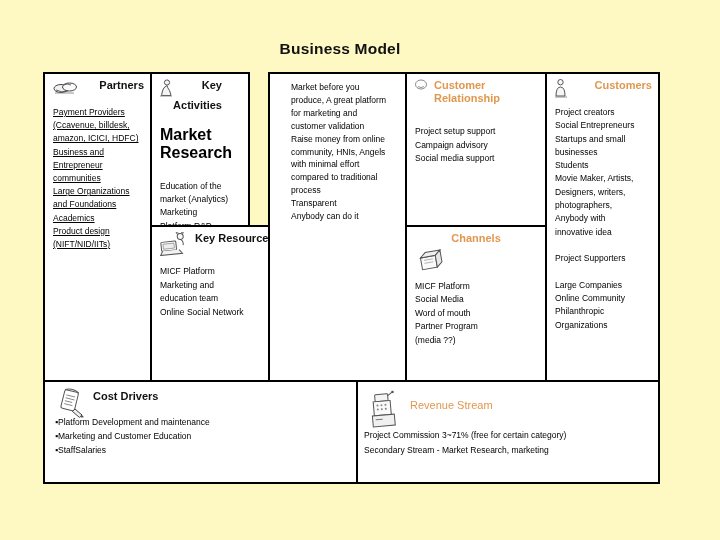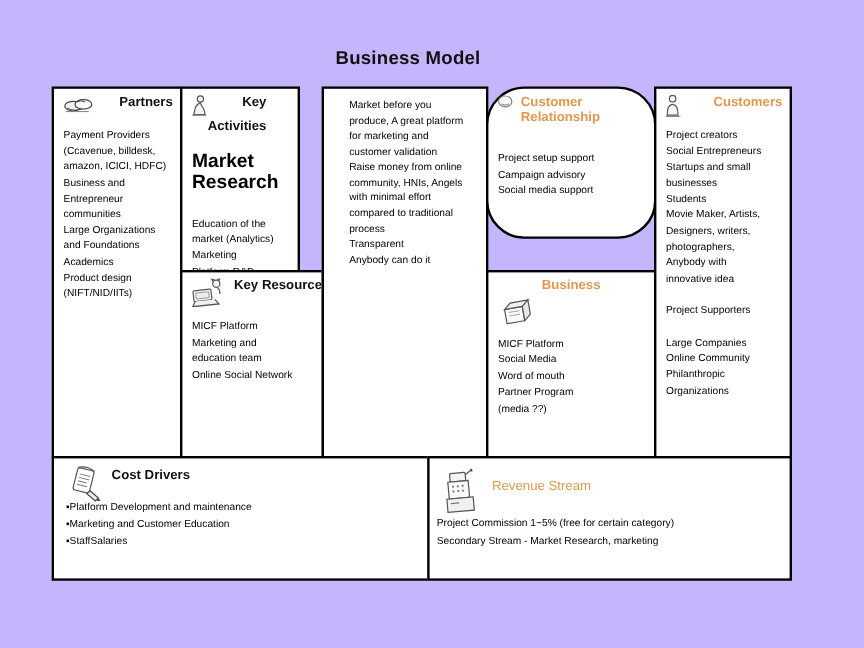--- a/index.html
+++ b/index.html
@@ -1,30 +1,30 @@
 <!DOCTYPE html>
 <html style="--heading_orange: #e0984f; --heading_olive: #8d9f4f; --heading_black: #111111; --border_black: #000000;"><head>
 <meta charset="utf-8">
 <style>
   html,body { margin:0; padding:0; background:#fff; }
   #slide {
-    position:relative; width:720px; height:540px; background:#c4b5fd;
+    position:relative; width:720px; height:540px; background:#fef9c3;
     font-family:"Liberation Sans", sans-serif; overflow:hidden;
   }
   .title {
     position:absolute; left:10px; top:40px; width:660px; text-align:center;
     font-size:15.5px; font-weight:bold; color:var(--heading_black,#111);
     letter-spacing:0.2px;
   }
   .cell { position:absolute; border:2px solid var(--border_black,#000); box-sizing:border-box; background:#fff; }
   #cell-partners  { left:43px;  top:72px;  width:109px; height:310px; }
   #cell-keyact    { left:150px; top:72px;  width:100px; height:155px; }
   #cell-keyres    { left:150px; top:225px; width:120px; height:157px; }
   #cell-valueprop { left:268px; top:72px;  width:139px; height:310px; }
-  #cell-custrel   { left:405px; top:72px;  width:142px; height:127px;border-radius:32px; }
+  #cell-custrel   { left:405px; top:72px;  width:142px; height:155px; }
   #cell-channels  { left:405px; top:225px; width:142px; height:157px; }
   #cell-customers { left:545px; top:72px;  width:115px; height:310px; }
   #cell-costs     { left:43px;  top:380px; width:315px; height:104px; }
   #cell-revenue   { left:356px; top:380px; width:304px; height:104px; }
 
   .hdr { display:flex; align-items:flex-start; padding:5px 6px 0 7px; }
   .hdr .icn { flex:0 0 auto; margin-right:4px; }
   .hlabel { flex:1 1 auto; font-weight:bold; font-size:11px; line-height:13px; }
   .right { text-align:right; white-space:nowrap; }
   .h-black  { color:var(--heading_black,#111);text-align:right; }
@@ -32,21 +32,21 @@
   .h-orange { color:var(--heading_orange,#e0984f); }
 
   .hdr-float { padding:5px 26px 0 7px; font-weight:bold; font-size:11px; line-height:13px; }
   .hdr-float .icn { float:left; margin:0 6px 2px 0; }
   #cell-custrel .hdr-float { padding-right:14px; }
 
   .body {
     font-size:8.5px; line-height:13.2px; white-space:pre-line;
     color:#000; padding:0 4px 0 8px; margin-top:8px;
   }
-  #cell-partners  .body { margin-top:11px; }
+  #cell-partners  .body { margin-top:11px;text-decoration:underline; }
   #cell-valueprop .body { margin-top:7px; line-height:12.9px;padding-left:21px; }
   #cell-custrel   .body { margin-top:20px; line-height:13.6px; }
   #cell-customers .body { margin-top:8px; line-height:13.3px; }
   #cell-keyres    .body { margin-top:9px; line-height:13.6px; }
   #cell-channels  .body { margin-top:6px; line-height:13.4px; }
 
   .subhead { font-weight:bold; font-size:16px; color:#000; padding-left:8px; margin-top:14px; }
   #cell-keyact .body { margin-top:18px; }
 
   .hdr-center { text-align:center; font-weight:bold; font-size:11px; padding-top:5px; }
@@ -160,21 +160,21 @@
         </svg>
       </span>
       <span>Customer Relationship</span>
     </div>
     <div class="body">Project setup support
 Campaign advisory
 Social media support</div>
   </div>
 
   <div class="cell" id="cell-channels">
-    <div class="hdr-center h-orange">Business</div>
+    <div class="hdr-center h-orange">Channels</div>
     <div class="icon-block icn">
       <svg width="32" height="28" viewBox="0 0 32 28">
         <g transform="rotate(-10 16 14)">
           <rect x="5" y="10" width="15" height="12" fill="#fafafa" stroke="#555" stroke-width="1"></rect>
           <path d="M5 10 l5.5 -4.5 h15 l-5.5 4.5 z" fill="#f0f0f0" stroke="#555" stroke-width="1"></path>
           <path d="M20 10 l5.5 -4.5 v12 l-5.5 4.5 z" fill="#e8e8e8" stroke="#555" stroke-width="1"></path>
           <path d="M8 13 h9 M8 16 h9" stroke="#999" stroke-width="0.7"></path>
         </g>
       </svg>
     </div>
@@ -245,17 +245,17 @@
             <circle cx="20" cy="16" r="1" fill="#888"></circle>
           <circle cx="12" cy="20" r="1" fill="#888"></circle>
             <circle cx="16" cy="20" r="1" fill="#888"></circle>
             <circle cx="20" cy="20" r="1" fill="#888"></circle>
           <rect x="6" y="26" width="22" height="11" fill="#f0f0f0" stroke="#555" stroke-width="1"></rect>
           <path d="M9 30 h7" stroke="#777" stroke-width="1"></path>
         </g>
       </svg>
     </span>
     <div id="rev-title" class="h-orange">Revenue Stream</div>
-    <div id="rev-body">Project Commission  1~5% (free for certain category)
+    <div id="rev-body">Project Commission  3~71% (free for certain category)
 Secondary Stream  - Market Research, marketing</div>
   </div>
 
 </div>
 
 </body></html>

